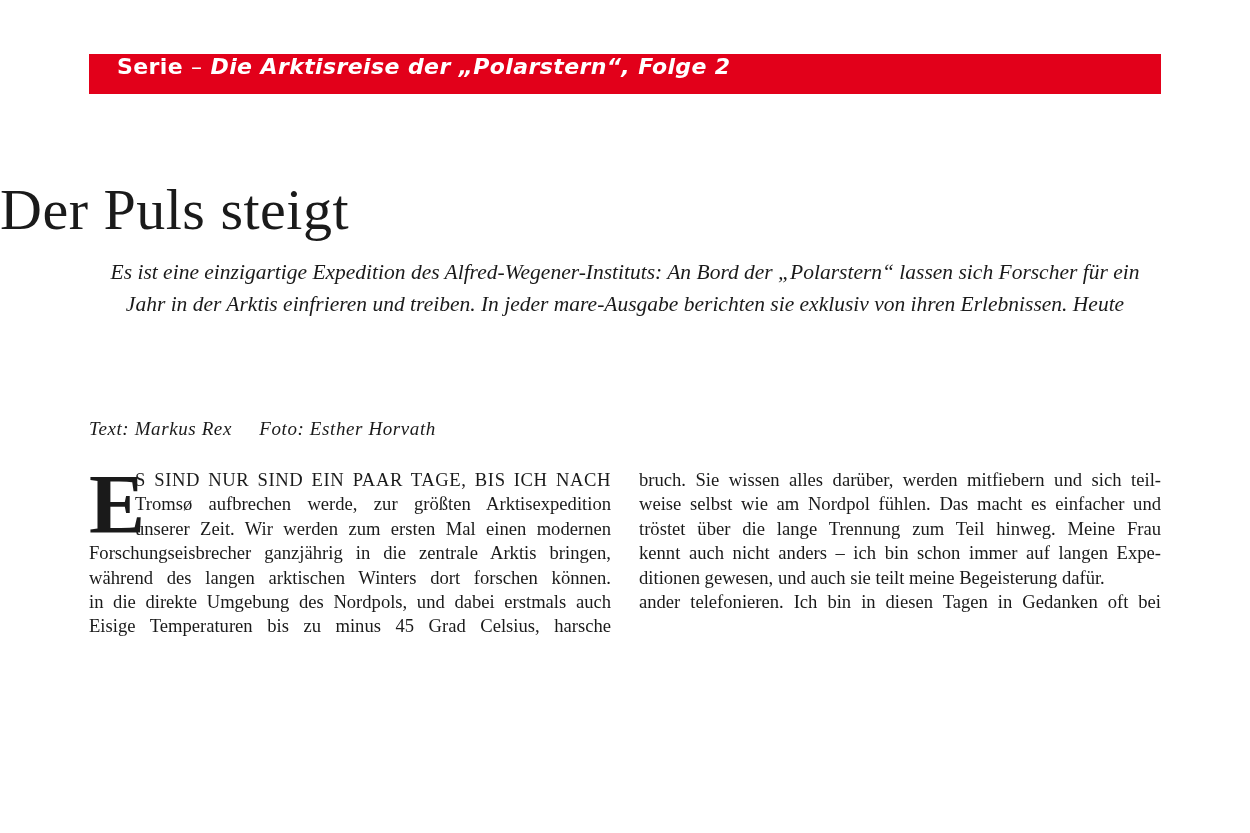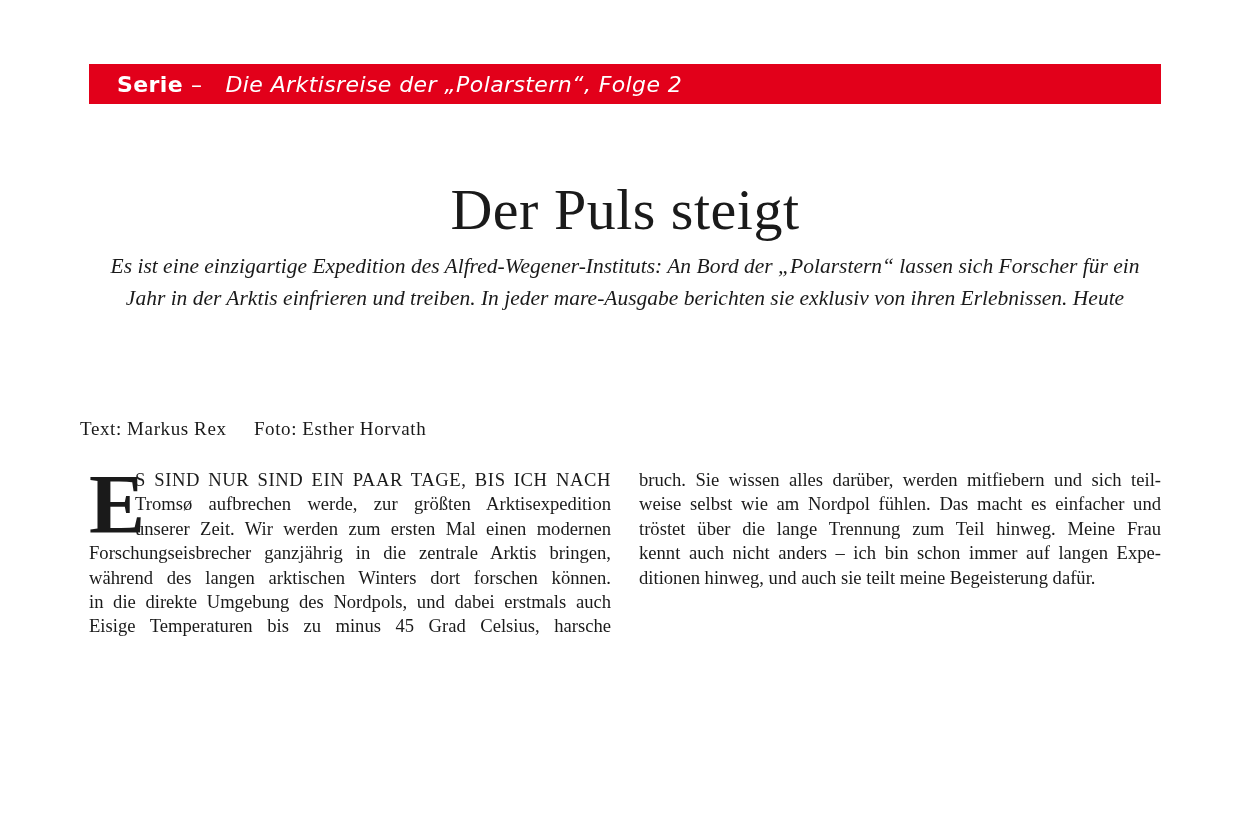--- a/index.html
+++ b/index.html
@@ -1,39 +1,39 @@
 <!DOCTYPE html>
 <html><head>
   <meta charset="utf-8">
   <style>
     html, body { margin: 0; padding: 0; background: #ffffff; }
     body { width: 1250px; height: 833px; position: relative; overflow: hidden; color: #1a1a1a; }
     .series-bar {
-      position: absolute; left: 89px; top: 64px; width: 1072px; height: 40px;
+      position: absolute; left: 89px; top: 54px; width: 1072px; height: 40px;
       background: #e2001a; color: #ffffff; box-sizing: border-box;
-      padding-left: 28px; display: flex; align-items: center;
+      padding-left: 28px; display: flex; 
       font-family: "DejaVu Sans", sans-serif; font-size: 22px; letter-spacing: 0.4px;
     }
     .series-bar .label { font-weight: bold; }
     .series-bar .dash { margin: 0 8px; }
-    .series-bar .sub { font-style: italic; font-weight: normal; font-family: "DejaVu Sans", sans-serif; margin-left: 15px; }
+    .series-bar .sub { font-style: italic; font-weight: bold; font-family: "DejaVu Sans", sans-serif; }
     .headline {
-      position: absolute; left: 0; width: 1250px; top: 176px; text-align: center;
+      position: absolute; left: 0; width: 1250px; top: 176px; 
       font-family: "Liberation Serif", serif; font-size: 58px; font-weight: normal; letter-spacing: 0.5px;
       margin: 0; line-height: 68px;
     }
     .lead {
-      position: absolute; left: 89px; width: 1072px; top: 251px; text-align: center;
+      position: absolute; left: 89px; width: 1072px; top: 257px; text-align: center;
       font-family: "Liberation Serif", serif; font-style: italic; font-size: 21.5px; line-height: 31.5px;
       margin: 0;
     }
     .lead span { display: block; white-space: nowrap; }
     .credits {
-      position: absolute; left: 80px; top: 418px;
-      font-family: "Liberation Serif", serif; font-size: 19px; letter-spacing: 0.6px;
+      position: absolute; left: 89px; top: 418px;
+      font-family: "Liberation Serif", serif; font-style: italic; font-size: 19px; letter-spacing: 0.6px;
     }
     .credits .foto { margin-left: 22px; }
     .col {
       position: absolute; top: 468px; width: 522px;
       font-family: "Liberation Serif", serif; font-size: 18.6px; line-height: 24.4px;
     }
     .col-left { left: 89px; }
     .col-right { left: 639px; }
     .line { display: block; text-align: justify; text-align-last: justify; white-space: nowrap; height: 24.4px; overflow: visible; }
     .line.last { text-align-last: left; }
@@ -79,14 +79,15 @@
   <span class="line">während des langen arktischen Winters dort forschen können.</span>
   <span class="line">in die direkte Umgebung des Nordpols, und dabei erstmals auch</span>
   <span class="line">Eisige Temperaturen bis zu minus 45 Grad Celsius, harsche</span>
 </div>
 
 <div class="col col-right">
   <span class="line">bruch. Sie wissen alles darüber, werden mitfiebern und sich teil-</span>
   <span class="line">weise selbst wie am Nordpol fühlen. Das macht es einfacher und</span>
   <span class="line">tröstet über die lange Trennung zum Teil hinweg. Meine Frau</span>
   <span class="line">kennt auch nicht anders – ich bin schon immer auf langen Expe-</span>
-  <span class="line last">ditionen hinweg, und auch sie teilt meine Begeisterung dafür.</span>
+  <span class="line last">ditionen gewesen, und auch sie teilt meine Begeisterung dafür.</span>
+  <span class="line">ander telefonieren. Ich bin in diesen Tagen in Gedanken oft bei</span>
 </div>
 
 </body></html>

